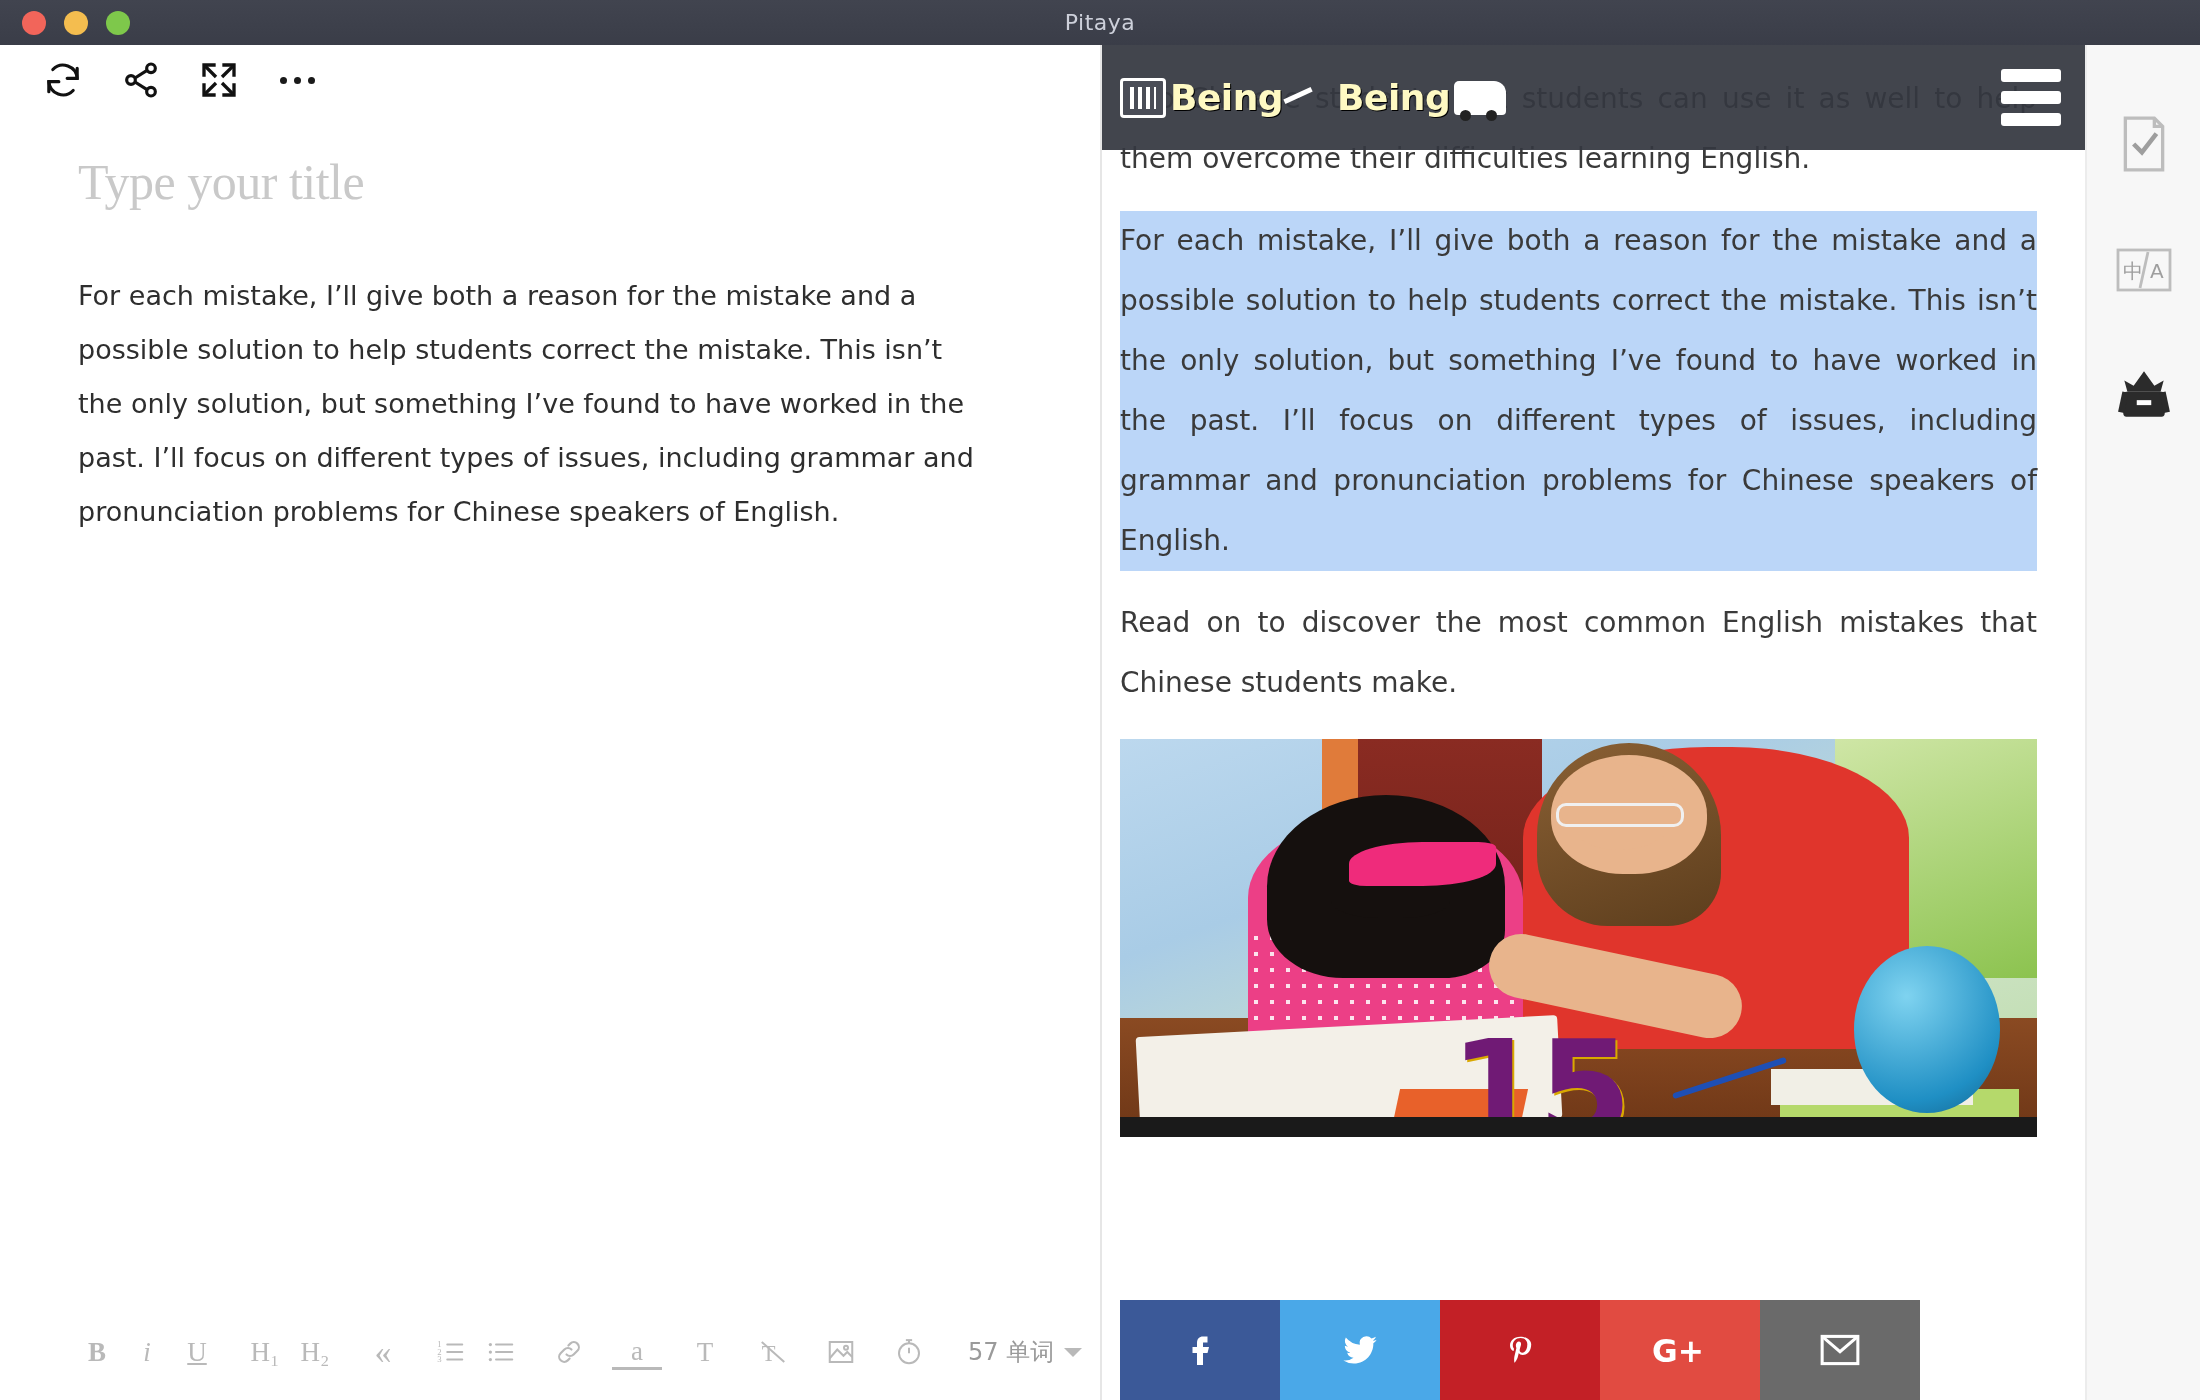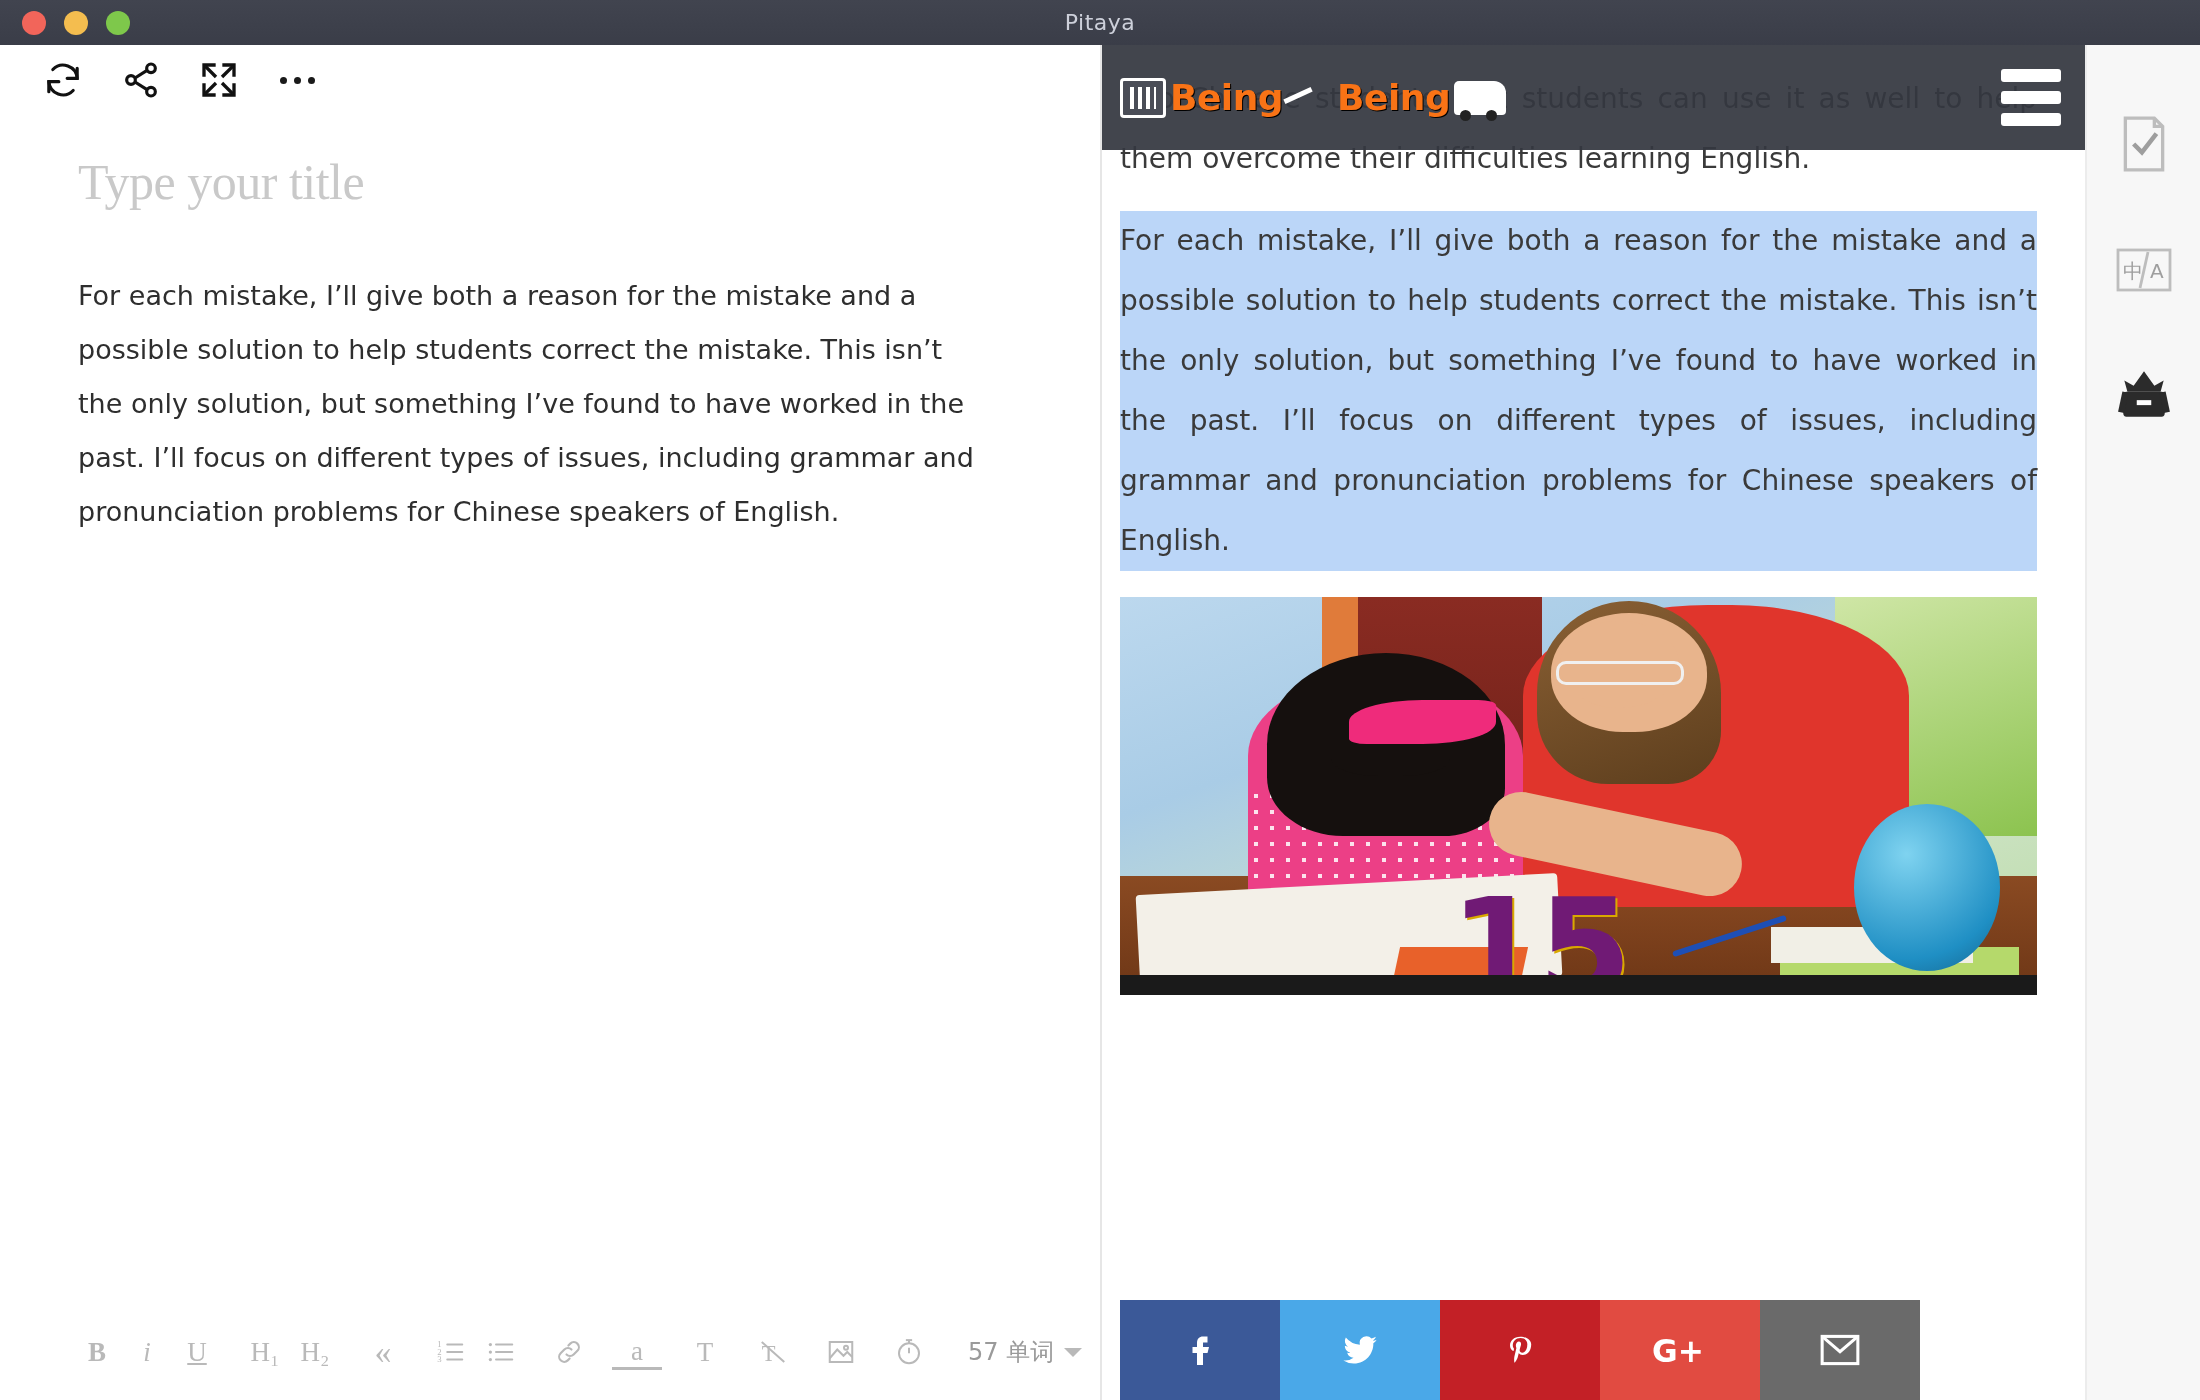--- a/index.html
+++ b/index.html
@@ -94,21 +94,21 @@
   .logo{ display:flex; align-items:center; gap:4px; }
   .logo-mark{
     width:46px;height:40px;border:3px solid #fff;border-radius:4px;
     background:#4a4d57; position:relative; flex:none;
   }
   .logo-mark:after{
     content:""; position:absolute; left:7px; top:6px; width:26px;height:22px;
     background:repeating-linear-gradient(90deg,#fff 0 4px,#4a4d57 4px 8px);
   }
   .logo-text{
-    color:#f97316; font-size:36px; font-weight:bold; letter-spacing:-.5px;
+    color:#fef9c3; font-size:36px; font-weight:bold; letter-spacing:-.5px;
     font-family:"DejaVu Sans", sans-serif;
     text-shadow:1px 1px 0 #000;
   }
   .logo-people{ display:flex; align-items:flex-end; gap:2px; margin:0 2px;}
   .person{ width:20px;height:46px; position:relative;}
   .person .head{ width:15px;height:15px;border-radius:50%;background:#fff;margin:0 auto;}
   .person .body{ width:6px;height:20px;background:#fff;margin:2px auto 0;}
   .person .legs{ width:16px;height:14px;margin:0 auto;
     background:linear-gradient(105deg,transparent 45%,#fff 45% 57%,transparent 57%),
                linear-gradient(75deg,transparent 45%,#fff 45% 57%,transparent 57%);}
@@ -334,20 +334,21 @@
       <div class="hamburger">
         <i></i>
           <i></i>
           <i></i>
       </div>
     </div>
 
     <div class="preview-body">
       <p class="p-faded">...to Chinese students. But students can use it as well to help them overcome their difficulties learning English.</p>
       <p class="p-sel">For each mistake, I’ll give both a reason for the mistake and a possible solution to help students correct the mistake. This isn’t the only solution, but something I’ve found to have worked in the past. I’ll focus on different types of issues, including grammar and pronunciation problems for Chinese speakers of English.</p>
+      <p>Read on to discover the most common English mistakes that Chinese students make.</p>
     </div>
 
     <div class="photo">
       <span class="ph-sky"></span>
         <span class="ph-wall2"></span>
         <span class="ph-wall"></span>
       <span class="ph-green"></span>
         <span class="ph-desk"></span>
       <span class="ph-child"></span>
         <span class="ph-cdots"></span>

